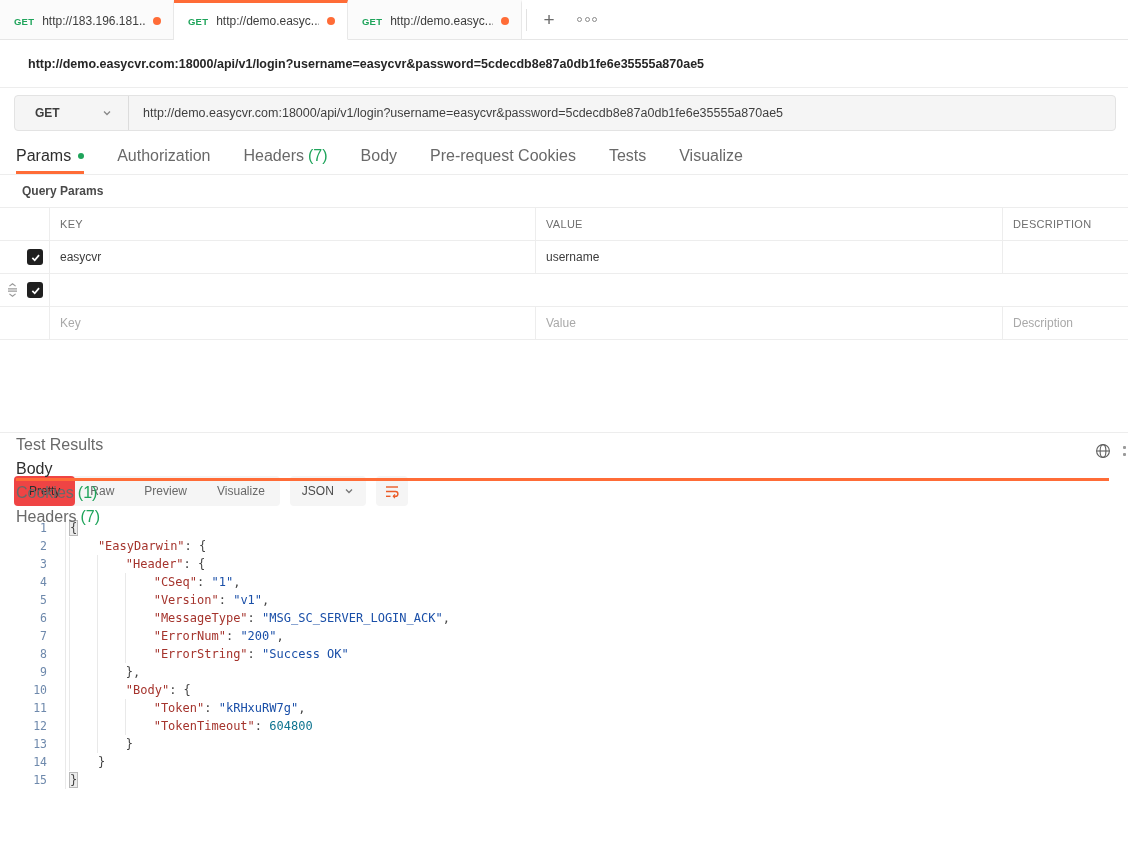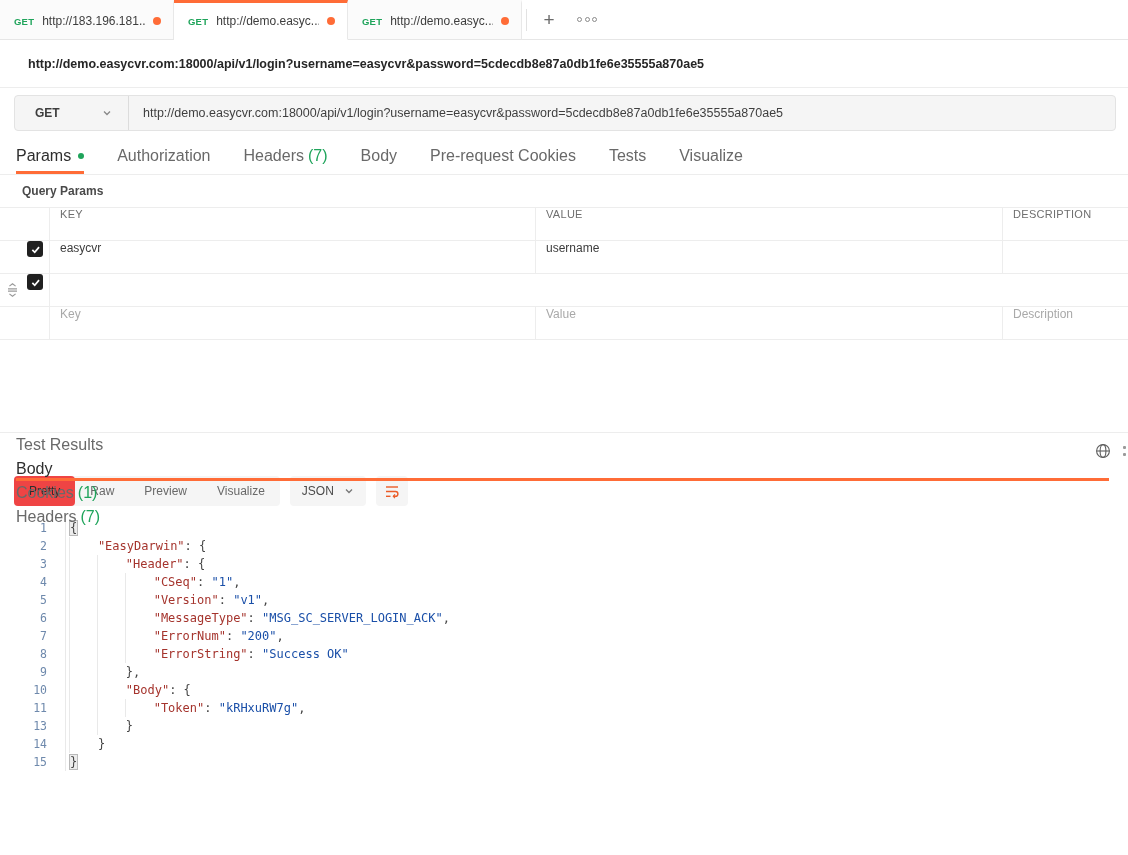--- a/index.html
+++ b/index.html
@@ -47,21 +47,21 @@
   .rtab{display:flex;align-items:center;margin-right:33px;font-size:16px;color:var(--text-mid);
         cursor:pointer;border-bottom:3px solid transparent;border-top:3px solid transparent;}
   .rtab.active{color:var(--text-dark);border-bottom-color:var(--accent);}
   .rtab .count{color:var(--green);margin-left:4px;}
   .rtab .gdot{width:6px;height:6px;border-radius:50%;background:var(--green);margin-left:7px;}
 
   
   .qp-label{height:32px;display:flex;align-items:center;padding-left:22px;font-size:12px;font-weight:700;color:#4a4a4a;}
   .ptable{border-top:1px solid var(--border);}
   .prow{display:grid;grid-template-columns:50px 486px 467px 1fr;height:33px;border-bottom:1px solid var(--border);}
-  .pcell{display:flex;align-items:flex-start;font-size:12px;color:#3d3d3d;padding-left:10px;
+  .pcell{display:flex;align-items:center;font-size:12px;color:#3d3d3d;padding-left:10px;
          border-right:1px solid var(--border);overflow:hidden;white-space:nowrap;}
   .pcell:last-child{border-right:none;}
   .pcell.hdr{font-size:11px;color:#6e6e6e;letter-spacing:.3px;}
   .pcell.ckcell{padding:0;position:relative;justify-content:flex-end;padding-right:6px;}
   .checkbox{width:16px;height:16px;background:#202020;border-radius:3px;display:flex;align-items:center;justify-content:center;cursor:pointer;}
   .drag-handle{position:absolute;left:6px;top:50%;transform:translateY(-50%);cursor:grab;display:flex;}
   .ph-text{color:var(--ph);}
   .table-gap{height:92px;}
 
   
@@ -331,20 +331,24 @@
     </div>
     <div class="cl">
       <span class="ln">10</span>
       <span class="lc"><span class="ind"></span><span class="ind"></span><span class="k">"Body"</span><span class="p">:</span> <span class="p">{</span></span>
     </div>
     <div class="cl">
       <span class="ln">11</span>
       <span class="lc"><span class="ind"></span><span class="ind"></span><span class="ind"></span><span class="k">"Token"</span><span class="p">:</span> <span class="s">"kRHxuRW7g"</span><span class="p">,</span></span>
     </div>
     <div class="cl">
+      <span class="ln">12</span>
+      <span class="lc"><span class="ind"></span><span class="ind"></span><span class="ind"></span><span class="k">"TokenTimeout"</span><span class="p">:</span> <span class="n">604800</span></span>
+    </div>
+    <div class="cl">
       <span class="ln">13</span>
       <span class="lc"><span class="ind"></span><span class="ind"></span><span class="p">}</span></span>
     </div>
     <div class="cl">
       <span class="ln">14</span>
       <span class="lc"><span class="ind"></span><span class="p">}</span></span>
     </div>
     <div class="cl">
       <span class="ln">15</span>
       <span class="lc"><span class="p brkt">}</span></span>

